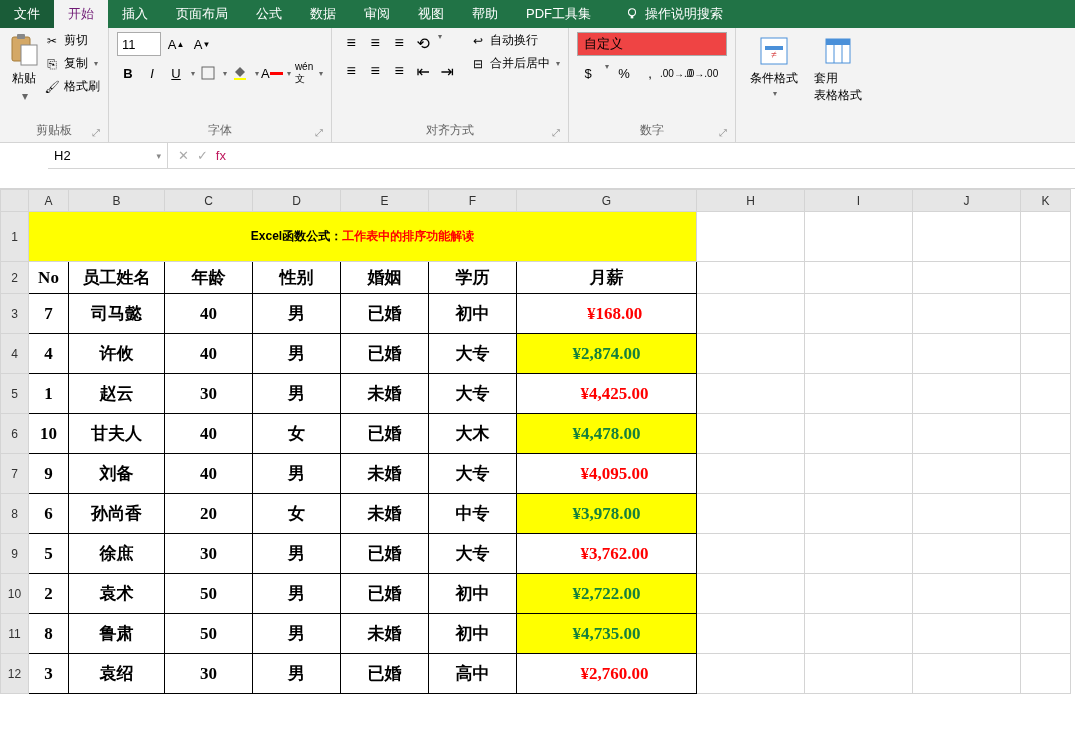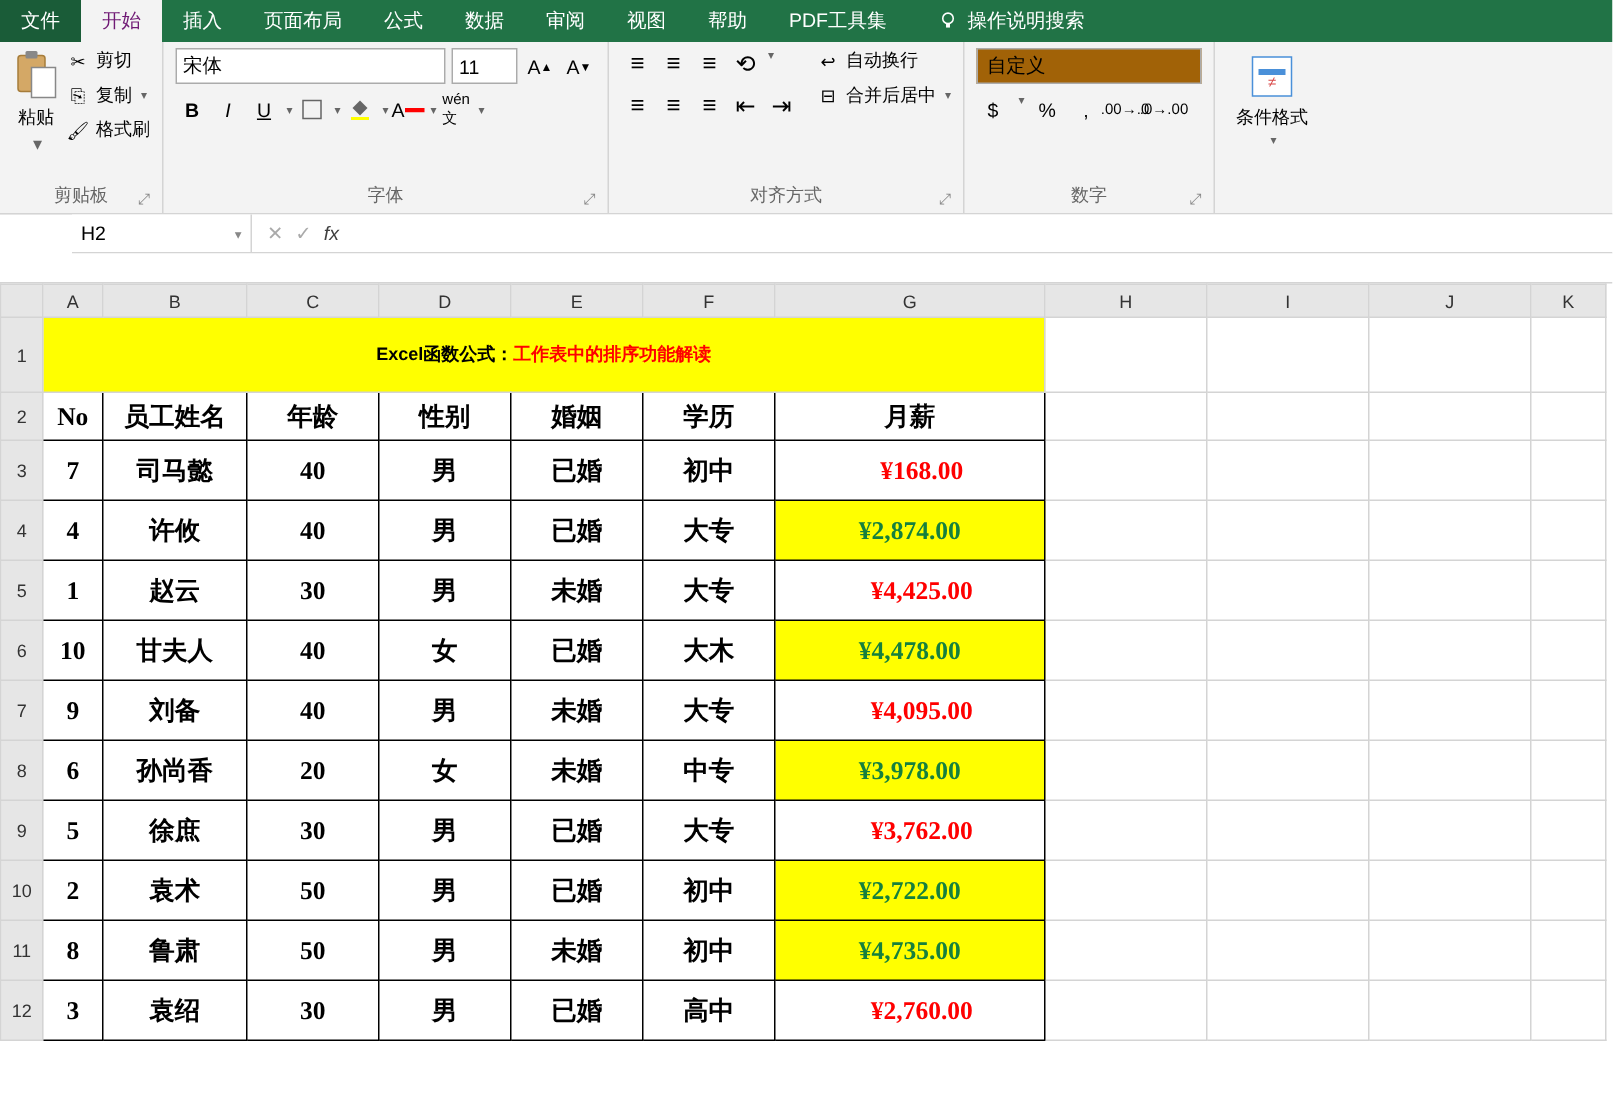--- a/index.html
+++ b/index.html
@@ -36,34 +36,34 @@
     .biu { font-weight: bold; }
     .dropdown-caret { font-size: 8px; margin-left: 2px; color: #666; }
     
     .align-col { display: flex; flex-direction: column; gap: 6px; }
     .align-row { display: flex; gap: 2px; }
     .align-btn { width: 22px; height: 22px; display:inline-flex; align-items:center; justify-content:center; cursor:pointer; }
     .wrap-btns { display: flex; flex-direction: column; gap: 6px; font-size: 12px; margin-left: 8px; }
     .wrap-btn { display: flex; align-items: center; gap: 4px; cursor:pointer; }
     
     .num-col { display:flex; flex-direction:column; gap:6px; }
-    .numfmt-select { width: 150px; height: 24px; border: 1px solid #ababab; background: #a16207; font-size: 13px; padding: 0 6px; }
+    .numfmt-select { width: 150px; height: 24px; border: 1px solid #ababab; background: #ef4444; font-size: 13px; padding: 0 6px; }
     .num-row2 { display:flex; gap:4px; }
     
     .big-btn { display:flex; flex-direction:column; align-items:center; gap:2px; font-size:12px; padding:2px 6px; cursor:pointer; }
     .big-icon { width: 34px; height: 34px; display:flex; align-items:center; justify-content:center; }
     
     
     .formula-bar { display:flex; height:26px; border-bottom:1px solid #d4d4d4; background:#fff; align-items:center;margin-left:48px; }
     .namebox { width:120px; border-right:1px solid #d4d4d4; height:100%; display:flex; align-items:center; padding:0 6px; font-size:13px; }
     .namebox input { border:none; width:100%; outline:none; font-size:13px; }
     .namebox-caret { font-size:9px; color:#888; margin-left:4px; }
     .fb-btns { display:flex; gap:8px; padding:0 10px; color:#aaa; }
     .fb-btn { cursor:pointer; font-size:13px; }
-    .fx { font-style:italic; color:#404040; }
+    .fx { color:#be185d; }
     .formula-input { flex:1; border:none; outline:none; padding:0 6px; font-size:13px; }
     
     
     .spacer { height:20px; border-bottom:1px solid #d4d4d4; background:#fff; }
     
     
     .sheet-wrap { position:relative; }
     .sheet { border-collapse:collapse; table-layout:fixed; }
     .sheet td, .sheet th { border:1px solid #d4d4d4; height:22px; font-size:12px; text-align:center; background:#fff; }
     .sheet th { background:#e6e6e6; font-weight:normal; color:#333; }
@@ -139,21 +139,20 @@
           </div>
       </div>
     </div>
     <div class="rib-group-label"><span>剪贴板</span><span class="expand">⤢</span></div>
   </div>
 
   <div class="rib-group">
     <div class="rib-group-content">
       <div class="font-col">
         <div class="font-row1">
-          <input class="font-select" value="宋体" style="">
           <input class="size-select" value="11" style="">
           <span class="font-btn">A<sup style="font-size:8px">▲</sup></span>
           <span class="font-btn">A<sup style="font-size:8px">▼</sup></span>
         </div>
         <div class="font-row2">
           <span class="font-btn biu">B</span>
           <span class="font-btn" style="font-style:italic">I</span>
           <span class="font-btn" style="text-decoration:underline">U</span>
             <span class="dropdown-caret">▾</span>
           <span class="font-btn">
@@ -239,20 +238,32 @@
       <div class="big-btn">
         <span class="big-icon">
             <svg width="30" height="30">
               <rect x="2" y="2" width="26" height="26" fill="#fff" stroke="#4a90d9"></rect>
               <rect x="6" y="10" width="18" height="4" fill="#4a90d9"></rect>
               <text x="15" y="22" font-size="10" text-anchor="middle" fill="#d94a4a">≠</text>
             </svg>
           </span>
         <span>条件格式</span>
         <span class="dropdown-caret">▾</span>
+      </div>
+      <div class="big-btn">
+        <span class="big-icon">
+            <svg width="30" height="30">
+              <rect x="3" y="3" width="24" height="24" fill="#fff" stroke="#4a90d9"></rect>
+              <rect x="3" y="3" width="24" height="6" fill="#4a90d9"></rect>
+              <line x1="11" y1="3" x2="11" y2="27" stroke="#4a90d9"></line>
+              <line x1="19" y1="3" x2="19" y2="27" stroke="#4a90d9"></line>
+            </svg>
+          </span>
+        <span style="white-space:pre-line">套用
+表格格式</span>
       </div>
     </div>
     <div class="rib-group-label">&nbsp;</div>
   </div>
 </div>
 
 <div class="formula-bar">
   <div class="namebox">
     <input value="H2" style="">
     <span class="namebox-caret">▾</span>

